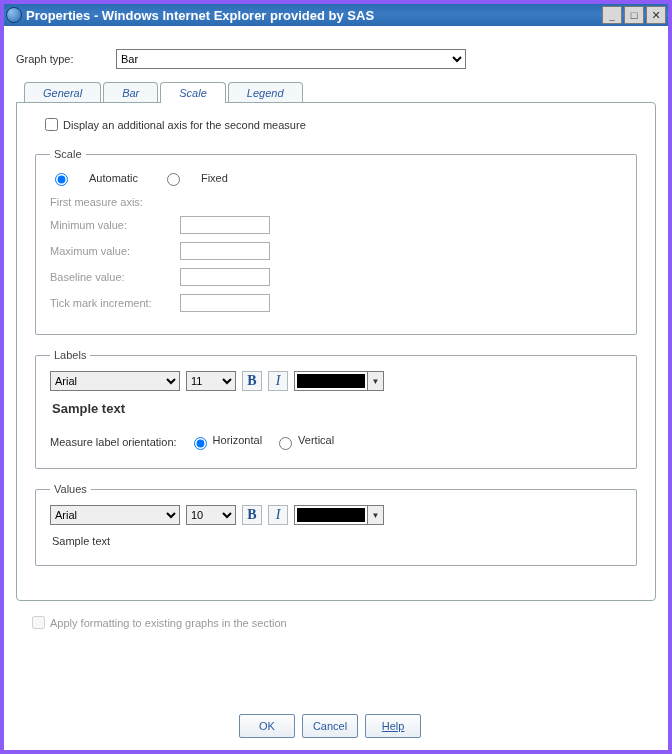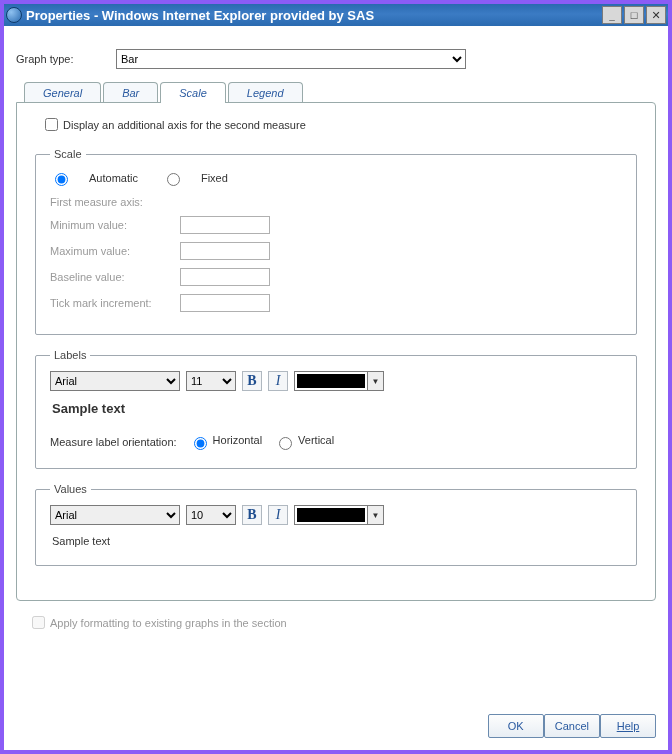--- a/index.html
+++ b/index.html
@@ -39,21 +39,21 @@
   .color-swatch { flex: 1; height: 14px; margin: 2px; background: #000; }
   .color-arrow { width: 16px; height: 100%; border-left: 1px solid #7a7a7a; display: flex; align-items: center; justify-content: center; font-size: 8px; background: #eee; }
   .sample-bold { font-weight: bold; font-size: 13px; margin: 6px 0 18px 2px; }
   .sample-plain { font-size: 11px; margin: 6px 0 4px 2px; }
   .orient-row { display: flex; align-items: center; gap: 12px; font-size: 11px; margin-bottom: 4px;}
   .orient-row .olab { font-weight: normal; }
   .orient-row label { display: flex; gap: 3px; }
   .bottom-options { padding: 12px 6px 0 6px; }
   .bottom-options .checkbox-row { margin-bottom: 0; }
   .spacer { flex: 1; }
-  .dialog-btns { display: flex; justify-content: flex-end; gap: 0; padding: 10px 12px 12px 0; }
+  .dialog-btns { display: flex; justify-content: center; gap: 7px; padding: 10px 12px 12px 0; }
   .dlg-btn { min-width: 56px; height: 24px; border: 1px solid #6a8aae; background: linear-gradient(#fdfdfd, #e8eef4); color: #2a5aa0; font-size: 11px; padding: 0 10px; display: flex; align-items: center; justify-content: center; cursor: default; border-radius: 2px; }
   .dlg-btn.help { text-decoration: underline; }
 </style>
 </head>
 <body>
 
 <div class="window">
   <div class="titlebar">
     <div class="title-icon"></div>
     <div class="title-text">Properties - Windows Internet Explorer provided by SAS</div>

